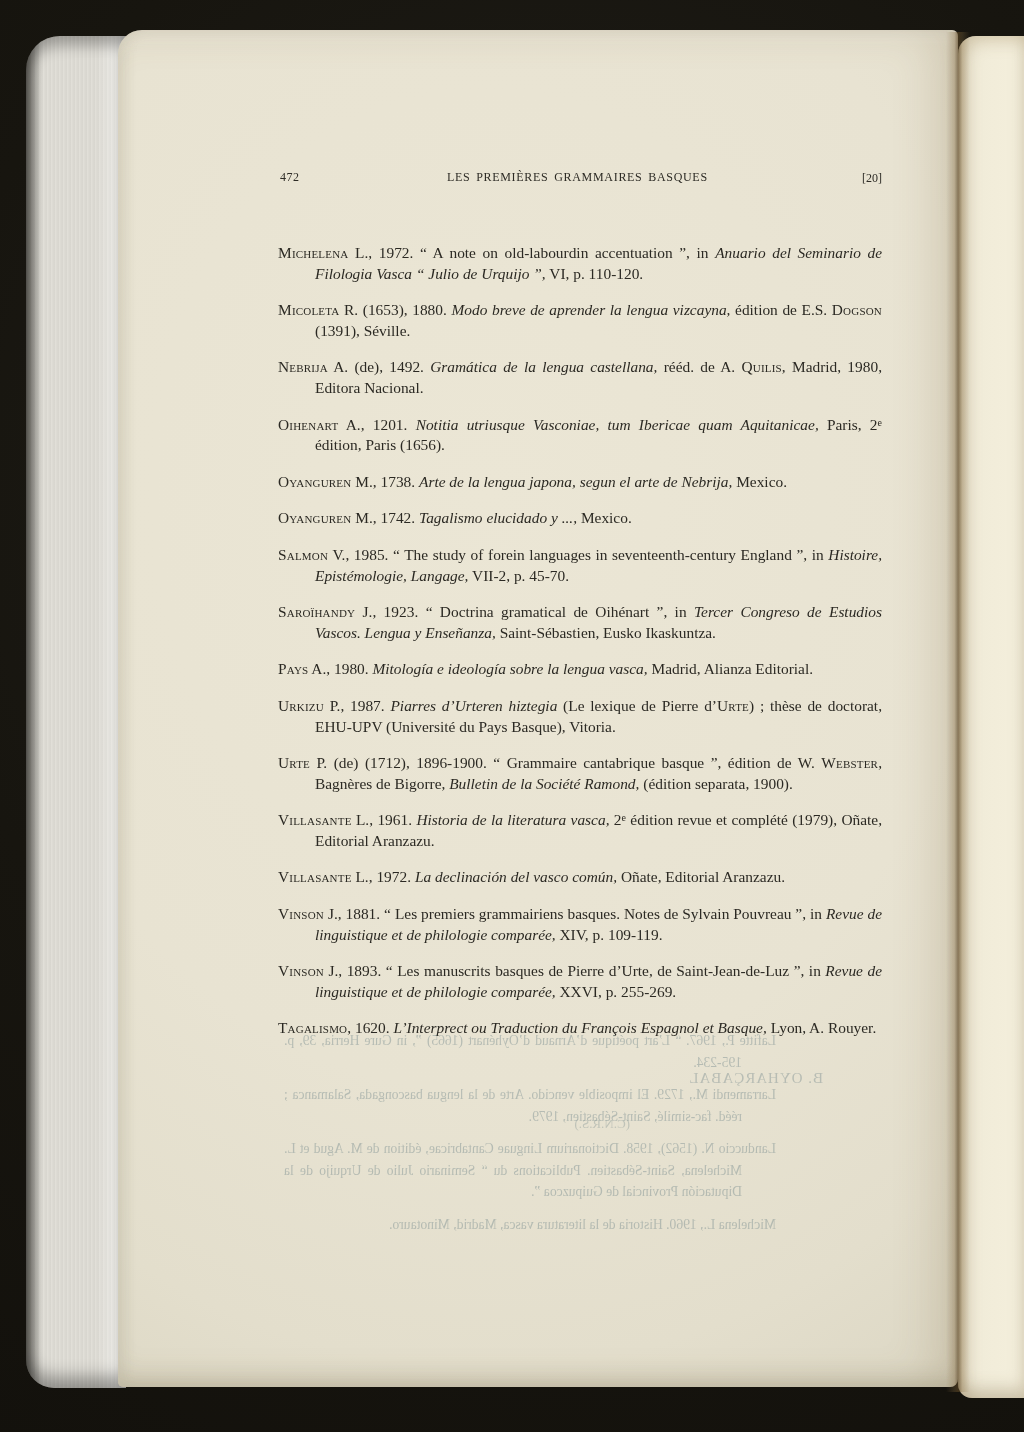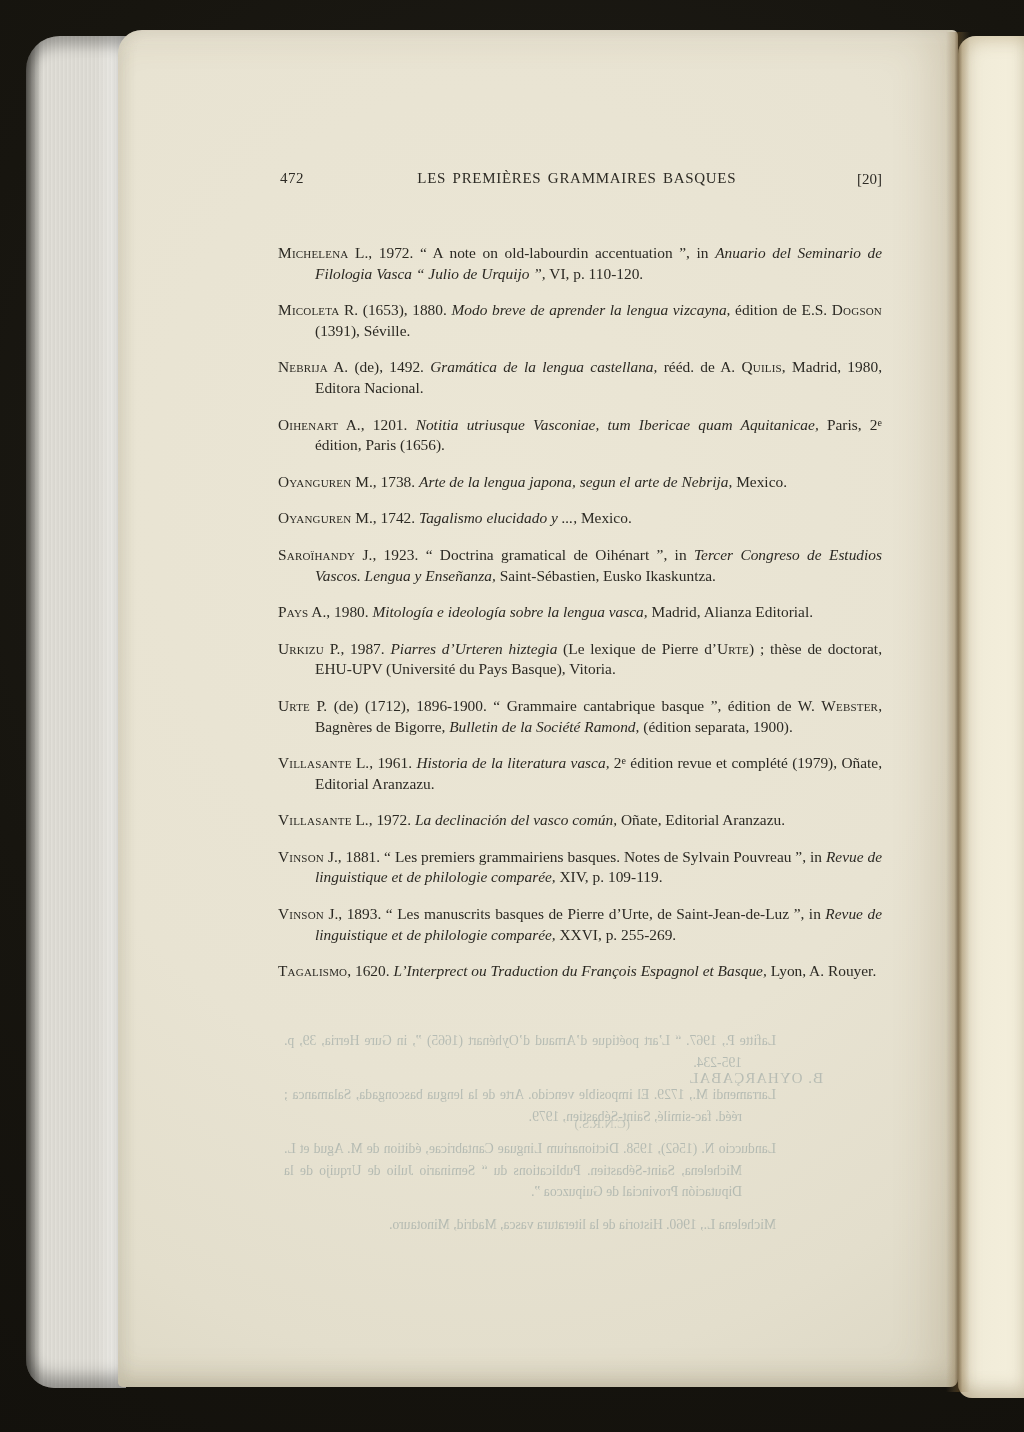--- a/index.html
+++ b/index.html
@@ -38,21 +38,21 @@
     box-shadow: inset 8px 6px 16px rgba(150,125,80,.28), inset 0 -10px 16px rgba(110,90,55,.25);}
 
   
   .gutter{position:absolute;left:946px;top:32px;width:24px;height:1360px;z-index:5;
     background:linear-gradient(90deg,
       rgba(130,104,62,0) 0%, rgba(130,104,62,.30) 35%,
       rgba(92,70,36,.62) 50%, rgba(140,114,70,.28) 68%, rgba(140,114,70,0) 100%);}
 
   
   .running-head{position:absolute;left:160px;top:140px;width:604px;height:22px;
-    color:#2d2b25;font-size:15px;}
+    color:#2d2b25;font-size:12px;}
   .page-num{position:absolute;left:2px;top:0;letter-spacing:.5px;}
   .run-title{position:absolute;left:50%;top:0;transform:translateX(-51%);
     white-space:nowrap;letter-spacing:.7px;word-spacing:2px;}
   .col-marker{position:absolute;right:0;top:1px;text-align:center;}
 
   .bib{position:absolute;left:160px;top:197px;width:604px;color:#2b2923;}
   .entry{margin:16px 0 6px 0;font-size:15.4px;line-height:20.6px;
     text-align:justify;text-indent:-37px;padding-left:37px;
     text-rendering:optimizeLegibility;}
   .sc{font-variant:small-caps;letter-spacing:.2px;}
@@ -85,20 +85,21 @@
       <span class="col-marker">[20]</span>
     </div>
 
     <div class="bib" id="bib">
         <p class="entry"><span class="sc">Michelena</span><span> L., 1972. “ A note on old-labourdin accentuation ”, in </span><span class="it">Anuario del Seminario de Filologia Vasca “ Julio de Urquijo ”,</span><span> VI, p. 110-120.</span></p>
         <p class="entry"><span class="sc">Micoleta</span><span> R. (1653), 1880. </span><span class="it">Modo breve de aprender la lengua vizcayna,</span><span> édition de E.S. </span><span class="sc">Dogson</span><span> (1391), Séville.</span></p>
         <p class="entry"><span class="sc">Nebrija</span><span> A. (de), 1492. </span><span class="it">Gramática de la lengua castellana,</span><span> rééd. de A. </span><span class="sc">Quilis</span><span>, Madrid, 1980, Editora Nacional.</span></p>
         <p class="entry"><span class="sc">Oihenart</span><span> A., 1201. </span><span class="it">Notitia utriusque Vasconiae, tum Ibericae quam Aquitanicae,</span><span> Paris, 2</span><span class="sup">e</span><span> édition, Paris (1656).</span></p>
         <p class="entry"><span class="sc">Oyanguren</span><span> M., 1738. </span><span class="it">Arte de la lengua japona, segun el arte de Nebrija,</span><span> Mexico.</span></p>
         <p class="entry"><span class="sc">Oyanguren</span><span> M., 1742. </span><span class="it">Tagalismo elucidado y ...,</span><span> Mexico.</span></p>
+        <p class="entry"><span class="sc">Salmon</span><span> V., 1985. “ The study of forein languages in seventeenth-century England ”, in </span><span class="it">Histoire, Epistémologie, Langage,</span><span> VII-2, p. 45-70.</span></p>
         <p class="entry"><span class="sc">Saroïhandy</span><span> J., 1923. “ Doctrina gramatical de Oihénart ”, in </span><span class="it">Tercer Congreso de Estudios Vascos. Lengua y Enseñanza,</span><span> Saint-Sébastien, Eusko Ikaskuntza.</span></p>
         <p class="entry"><span class="sc">Pays</span><span> A., 1980. </span><span class="it">Mitología e ideología sobre la lengua vasca,</span><span> Madrid, Alianza Editorial.</span></p>
         <p class="entry"><span class="sc">Urkizu</span><span> P., 1987. </span><span class="it">Piarres d’Urteren hiztegia</span><span> (Le lexique de Pierre d’</span><span class="sc">Urte</span><span>) ; thèse de doctorat, EHU-UPV (Université du Pays Basque), Vitoria.</span></p>
         <p class="entry"><span class="sc">Urte</span><span> P. (de) (1712), 1896-1900. “ Grammaire cantabrique basque ”, édition de W. </span><span class="sc">Webster</span><span>, Bagnères de Bigorre, </span><span class="it">Bulletin de la Société Ramond,</span><span> (édition separata, 1900).</span></p>
         <p class="entry"><span class="sc">Villasante</span><span> L., 1961. </span><span class="it">Historia de la literatura vasca,</span><span> 2</span><span class="sup">e</span><span> édition revue et complété (1979), Oñate, Editorial Aranzazu.</span></p>
         <p class="entry"><span class="sc">Villasante</span><span> L., 1972. </span><span class="it">La declinación del vasco común,</span><span> Oñate, Editorial Aranzazu.</span></p>
         <p class="entry"><span class="sc">Vinson</span><span> J., 1881. “ Les premiers grammairiens basques. Notes de Sylvain Pouvreau ”, in </span><span class="it">Revue de linguistique et de philologie comparée,</span><span> XIV, p. 109-119.</span></p>
         <p class="entry"><span class="sc">Vinson</span><span> J., 1893. “ Les manuscrits basques de Pierre d’Urte, de Saint-Jean-de-Luz ”, in </span><span class="it">Revue de linguistique et de philologie comparée,</span><span> XXVI, p. 255-269.</span></p>
         <p class="entry"><span class="sc">Tagalismo</span><span>, 1620. </span><span class="it">L’Interprect ou Traduction du François Espagnol et Basque,</span><span> Lyon, A. Rouyer.</span></p>
       </div>

